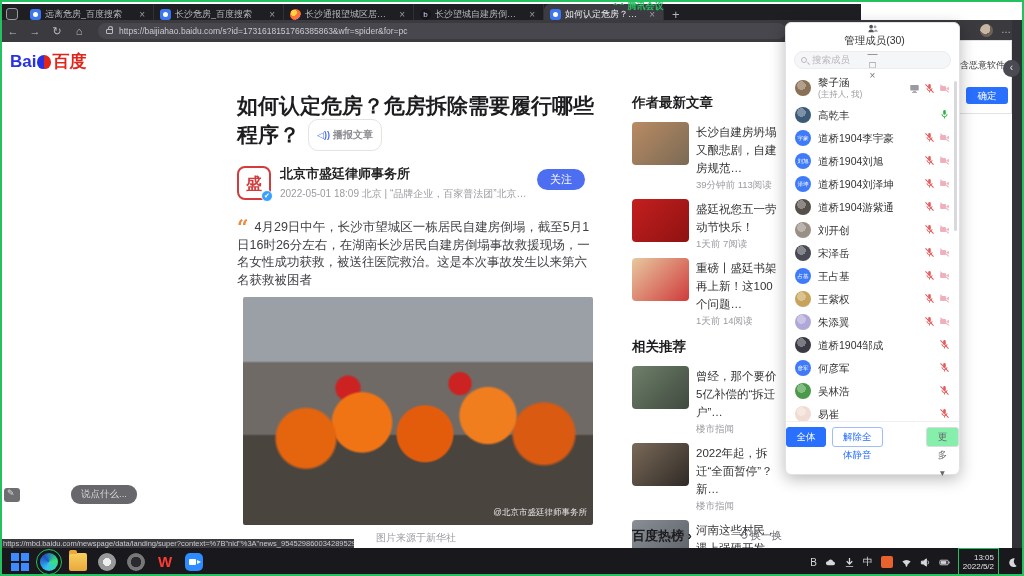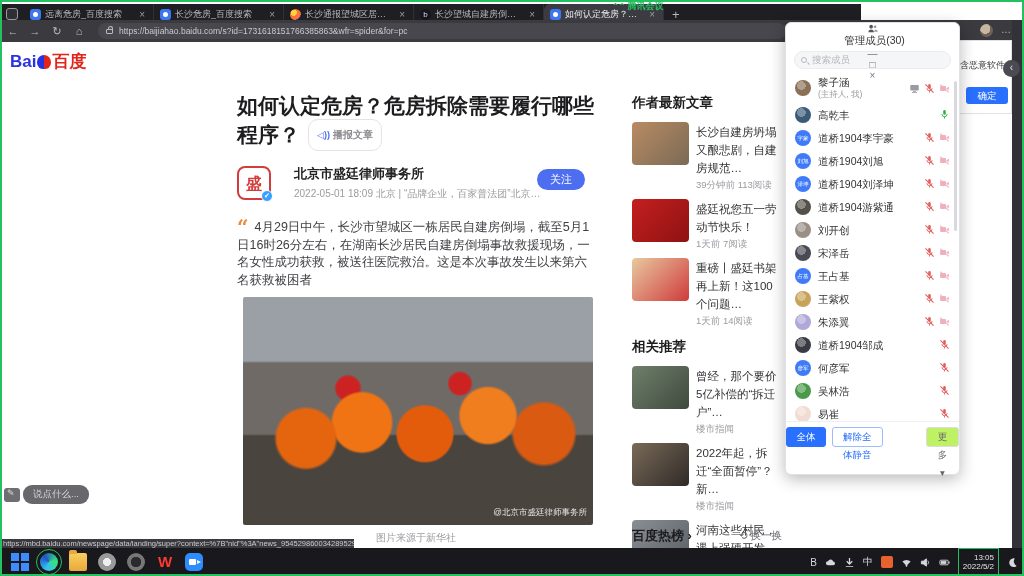--- a/index.html
+++ b/index.html
@@ -31,21 +31,21 @@
   #logo{position:absolute;left:10px;top:8px;font-weight:bold;font-size:17px;}
   #logo .bai{color:#2932e1;} #logo .paw{display:inline-block;width:14px;height:14px;border-radius:50% 50% 45% 45%;background:linear-gradient(90deg,#2932e1 50%,#e1251b 50%);vertical-align:-2px;margin:0 1px;}
   #logo .du{color:#e1251b;}
   #article{position:absolute;left:237px;top:50px;width:358px;}
   #title{font-size:21px;font-weight:bold;color:#1d1d1f;line-height:27px;}
   .badge{display:inline-block;border:1px solid #e3e3e6;border-radius:10px;padding:1px 8px;font-size:10px;color:#8a8a90;vertical-align:4px;margin-left:8px;}
   .badge .spk{color:#4e6ef2;margin-right:3px;font-size:9px;}
   #author{display:flex;align-items:center;margin-top:14px;position:relative;}
   #author-logo{width:34px;height:34px;border:2px solid #d23c3c;border-radius:8px;color:#d23c3c;font-weight:bold;font-size:16px;text-align:center;line-height:31px;position:relative;flex:none;background:#fff;}
   #author-logo:after{content:"✔";position:absolute;right:-4px;bottom:-4px;width:10px;height:10px;background:#39a0ff;color:#fff;font-size:7px;line-height:10px;border-radius:50%;border:1px solid #fff;}
-  #author-text{margin-left:23px;width:250px;}
+  #author-text{margin-left:9px;width:250px;}
   #author-name{font-size:13px;font-weight:bold;color:#222;}
   #author-meta{font-size:10px;color:#9b9ba1;margin-top:4px;overflow:hidden;white-space:nowrap;text-overflow:ellipsis;}
   #follow-btn{position:absolute;right:10px;top:4px;width:48px;height:21px;background:#4e6ef2;color:#fff;font-size:11px;border-radius:11px;text-align:center;line-height:21px;}
   #quote{margin-top:18px;font-size:12.5px;color:#3f3f44;line-height:17.5px;}
   #quote .qmark{float:left;color:#ef8a3c;font-size:20px;font-weight:bold;line-height:16px;margin-right:6px;font-family:"DejaVu Serif",serif;}
   #photo{position:relative;margin:8px 0 0 6px;width:350px;height:228px;border-radius:2px;
     background:
       radial-gradient(circle at 18% 62%,#e5650f 0 9%,transparent 10%),
       radial-gradient(circle at 34% 55%,#f07413 0 11%,transparent 12%),
       radial-gradient(circle at 52% 60%,#e35c0c 0 12%,transparent 13%),
@@ -61,21 +61,21 @@
   .side-h{font-size:13.5px;font-weight:bold;color:#1d1d1f;margin:0 0 10px 0;}
   .side-item{display:flex;margin-bottom:7px;}
   .thumb{width:57px;height:43px;border-radius:4px;flex:none;background:#888;}
   .si-text{margin-left:7px;width:86px;}
   .si-title{font-size:11.5px;color:#333;line-height:14.5px;height:29px;overflow:hidden;}
   .si-meta{font-size:9.5px;color:#9b9ba1;margin-top:3px;white-space:nowrap;}
   #hotrow{position:absolute;left:632px;top:485px;width:150px;display:flex;justify-content:space-between;align-items:center;}
   #hot-label{font-size:13px;font-weight:bold;color:#1d1d1f;}
   #refresh{font-size:10.5px;color:#6b6b72;}
   
-  #comment{position:absolute;left:4px;top:443px;display:flex;align-items:center;}
+  #comment{position:absolute;left:4px;top:443px;display:flex;align-items:center;gap:48px;}
   #comment .cicon{width:16px;height:14px;background:#6d6d72;border-radius:3px;margin-right:3px;position:relative;}
   #comment .cicon:after{content:"✎";position:absolute;left:3px;top:0;color:#ddd;font-size:9px;}
   #comment .cpill{background:rgba(90,90,96,.92);color:#d8d8dc;font-size:9.5px;border-radius:9px;padding:3px 10px;}
   
   #panel{position:absolute;left:785px;top:22px;width:175px;height:453px;background:#fff;border:1px solid #e2e2e6;border-radius:6px;box-shadow:0 4px 16px rgba(0,0,0,.28);z-index:40;}
   #panel-head{height:24px;display:flex;align-items:center;padding:0 8px;color:#333;flex-direction:column;}
   #panel-title{font-size:10.5px;margin-left:4px;flex:1;text-align:center;}
   .winctl{color:#77777d;font-size:10px;width:13px;text-align:center;}
   #searchbox{margin:4px 8px;height:18px;background:#f5f6f7;border:1px solid #ececef;border-radius:9px;display:flex;align-items:center;padding:0 6px;color:#b8b8be;font-size:9.5px;}
   .mag{width:6px;height:6px;border:1px solid #b8b8be;border-radius:50%;position:relative;margin-right:5px;flex:none;}
@@ -87,21 +87,21 @@
   .mname{flex:1;font-size:10.5px;color:#333;white-space:nowrap;overflow:hidden;line-height:12px;}
   .msub{font-size:8.5px;color:#9b9ba1;}
   .micons{display:flex;align-items:center;gap:4px;flex:none;}
   .ic{width:11px;height:11px;display:inline-block;}
   .ic svg{width:11px;height:11px;display:block;}
   #mscroll{position:absolute;right:2px;top:8px;width:3px;height:150px;background:#d9d9dd;border-radius:2px;}
   #panel-foot{height:30px;border-top:1px solid #efeff2;display:flex;align-items:center;justify-content:center;gap:6px;}
   .pbtn{height:20px;border-radius:3px;font-size:9.5px;line-height:18px;padding:0 8px;text-align:center;}
   .pbtn.primary{background:#2970ff;color:#fff;border:1px solid #2970ff;}
   .pbtn.outline{background:#fff;color:#2970ff;border:1px solid #9dbcfb;}
-  .pbtn.plain{background:#bef264;color:#66666c;border:1px solid #dcdce0;margin-left:37px;}
+  .pbtn.plain{background:#86efac;color:#66666c;border:1px solid #dcdce0;margin-left:37px;}
   
   #notif{position:absolute;left:956px;top:40px;width:56px;height:74px;background:#fff;border:1px solid #e2e2e6;border-left:none;z-index:30;overflow:hidden;}
   #notif-text{font-size:9px;color:#3c3c40;margin:18px 0 0 4px;white-space:nowrap;}
   #notif-ok{position:absolute;left:10px;top:46px;width:42px;height:17px;background:#2970ff;color:#fff;font-size:9.5px;text-align:center;line-height:17px;border-radius:3px;}
   #collapse{position:absolute;left:1003px;top:60px;width:17px;height:17px;border-radius:50%;background:#4a4a52;color:#e8e8ec;font-size:10px;text-align:center;line-height:15px;z-index:45;}
   
   #status{position:absolute;left:0px;top:539px;width:354px;height:10px;background:#3a3a3e;color:#c9c9cf;font-size:7.5px;line-height:10px;padding-left:3px;white-space:nowrap;overflow:hidden;z-index:20;}
   
   #taskbar{position:absolute;left:0;top:548px;width:1024px;height:28px;background:#18181d;display:flex;align-items:center;z-index:25;}
   .tbicon{width:18px;height:18px;margin-left:11px;flex:none;position:relative;}

